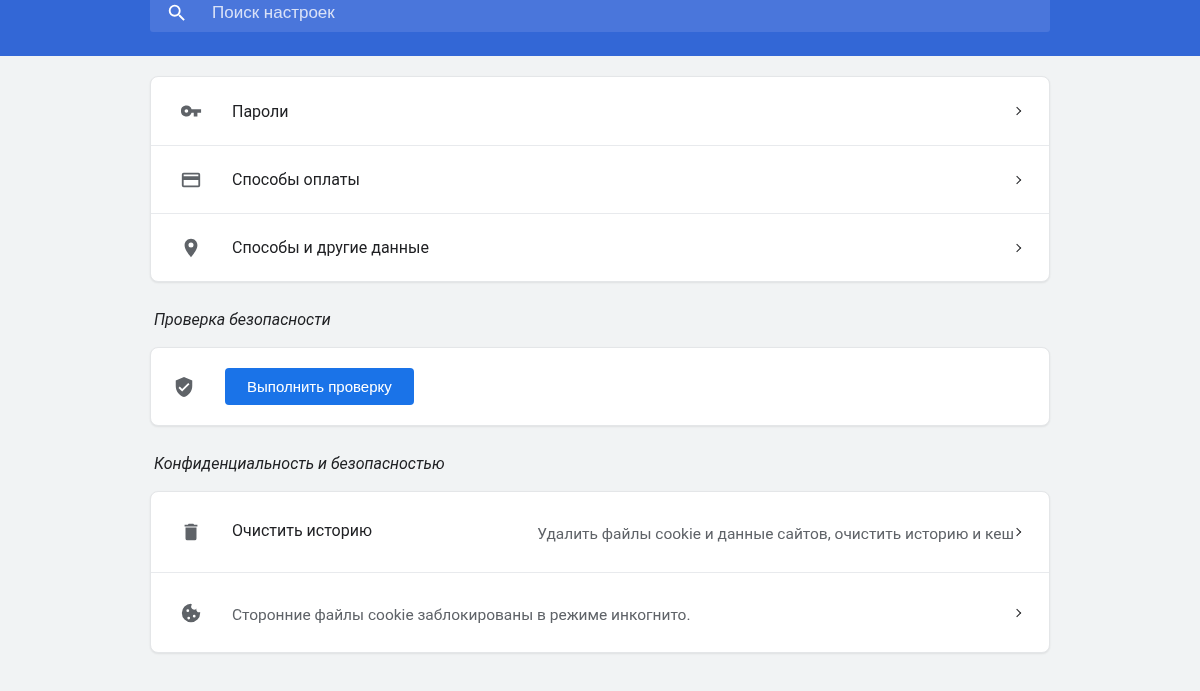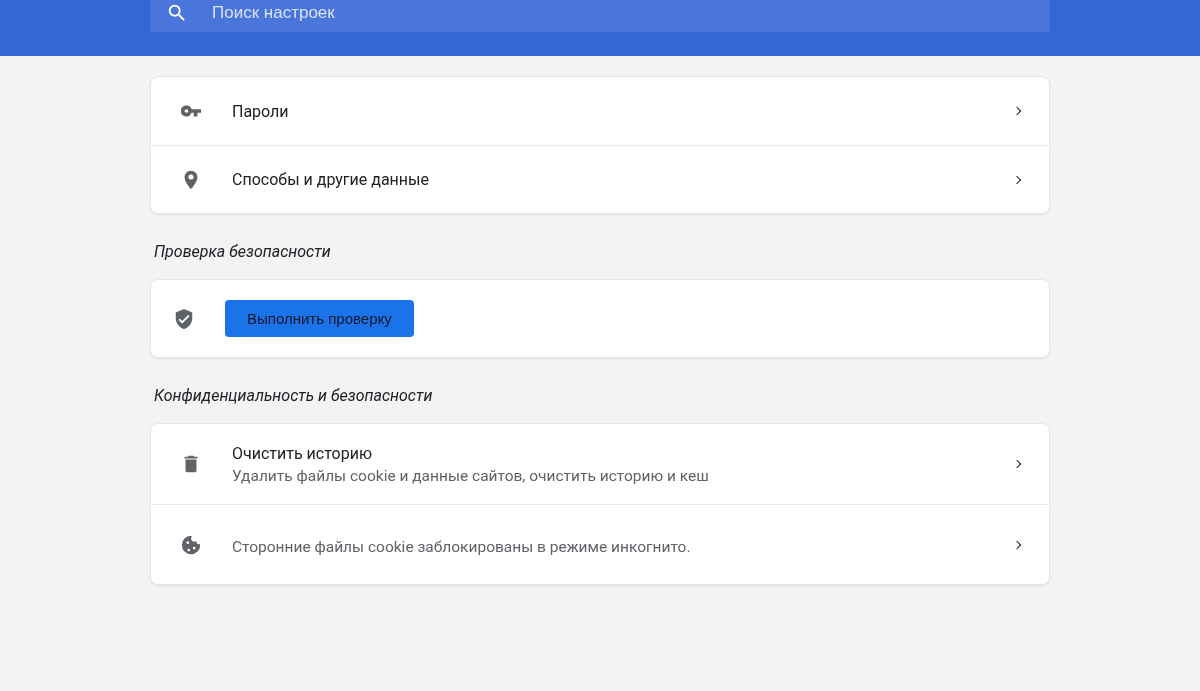--- a/index.html
+++ b/index.html
@@ -65,21 +65,21 @@
   }
   .row + .row { border-top: 1px solid #e8eaed; }
   .row-icon {
     width: 22px; height: 22px;
     fill: #5f6368;
     margin-right: 30px;
     flex-shrink: 0;
   }
   .row-text { flex: 1; color: #202124; font-size: 16px;}
   .row-sub  { color: #5f6368; font-size: 15.5px; margin-top: 4px;}
-  .row-main-sub { display: flex; flex-direction: column; flex: 1; }
+  .row-main-sub { display: flex; flex-direction: row; flex: 1; }
   .arrow-icon {
     width: 6px; height: 6px;
     border-top: 1.8px solid #202124;
     border-right: 1.8px solid #202124;
     transform: rotate(45deg);
     flex-shrink: 0;
   }
   .section-title {
     font-size: 16px;
     color: #202124;
@@ -93,21 +93,21 @@
     gap: 22px;
   }
   .safety-text {
     flex: 1;
     color: #5f6368;
     font-size: 15.5px;
     line-height: 1.55;
   }
   .btn-primary {
     background: #1a73e8;
-    color: #0f172a;
+    color: #ffffff;
     border: none;
     border-radius: 4px;
     font-size: 15px;
     padding: 10px 22px;
     cursor: pointer;
     font-weight: 500;
   }
   .row-tall { min-height: 80px; }
 
   .annotation-arrow {
@@ -133,36 +133,43 @@
   <div class="card">
     <div class="row">
       <svg class="row-icon" viewBox="0 0 24 24">
         <path d="M12.65 10A5.99 5.99 0 0 0 1 12a6 6 0 0 0 11.65 2H15v4h4v-4h4v-4H12.65zM7 14a2 2 0 1 1 0-4 2 2 0 0 1 0 4z"></path>
       </svg>
       <span class="row-text">Пароли</span>
       <span class="arrow-icon"></span>
     </div>
     <div class="row">
       <svg class="row-icon" viewBox="0 0 24 24">
+        <path d="M20 4H4a2 2 0 0 0-2 2v12a2 2 0 0 0 2 2h16a2 2 0 0 0 2-2V6a2 2 0 0 0-2-2zm0 14H4v-6h16v6zm0-10H4V6h16v2z"></path>
+      </svg>
+      <span class="row-text">Способы оплаты</span>
+      <span class="arrow-icon"></span>
+    </div>
+    <div class="row">
+      <svg class="row-icon" viewBox="0 0 24 24">
         <path d="M12 2C8.13 2 5 5.13 5 9c0 5.25 7 13 7 13s7-7.75 7-13c0-3.87-3.13-7-7-7zm0 9.5A2.5 2.5 0 1 1 12 6a2.5 2.5 0 0 1 0 5.5z"></path>
       </svg>
       <span class="row-text">Способы и другие данные</span>
       <span class="arrow-icon"></span>
     </div>
   </div>
 
   <div class="section-title">Проверка безопасности</div>
   <div class="card safety-card">
     <svg class="row-icon" style="margin-right:8px" viewBox="0 0 24 24">
       <path d="M12 1 3 5v6c0 5.55 3.84 10.74 9 12 5.16-1.26 9-6.45 9-12V5l-9-4zm-2 16-4-4 1.41-1.41L10 14.17l6.59-6.59L18 9l-8 8z"></path>
     </svg>
     <button class="btn-primary">Выполнить проверку</button>
   </div>
 
-  <div class="section-title">Конфиденциальность и безопасности</div>
+  <div class="section-title">Конфиденциальность и безопасностью</div>
   <div class="card">
     <div class="row row-tall">
       <svg class="row-icon" viewBox="0 0 24 24">
         <path d="M6 19a2 2 0 0 0 2 2h8a2 2 0 0 0 2-2V7H6v12zM19 4h-3.5l-1-1h-5l-1 1H5v2h14V4z"></path>
       </svg>
       <div class="row-main-sub">
         <span class="row-text">Очистить историю</span>
         <span class="row-sub">Удалить файлы cookie и данные сайтов, очистить историю и кеш</span>
       </div>
       <span class="arrow-icon"></span>

